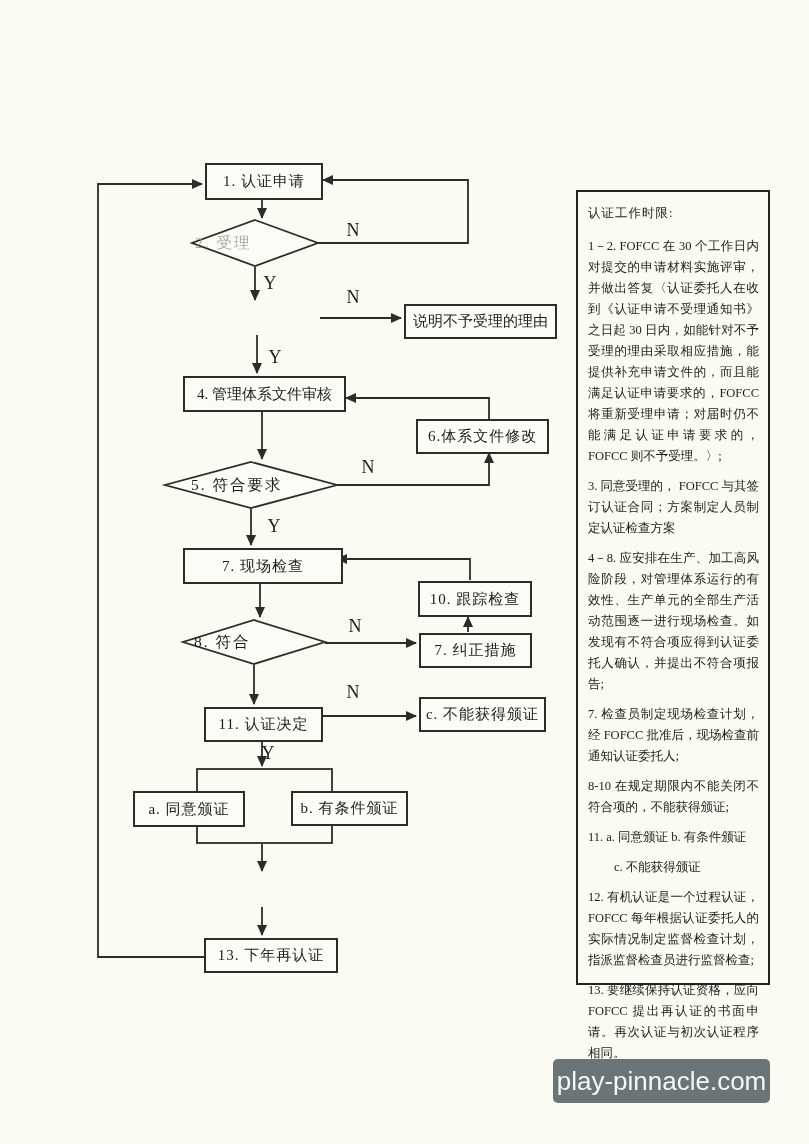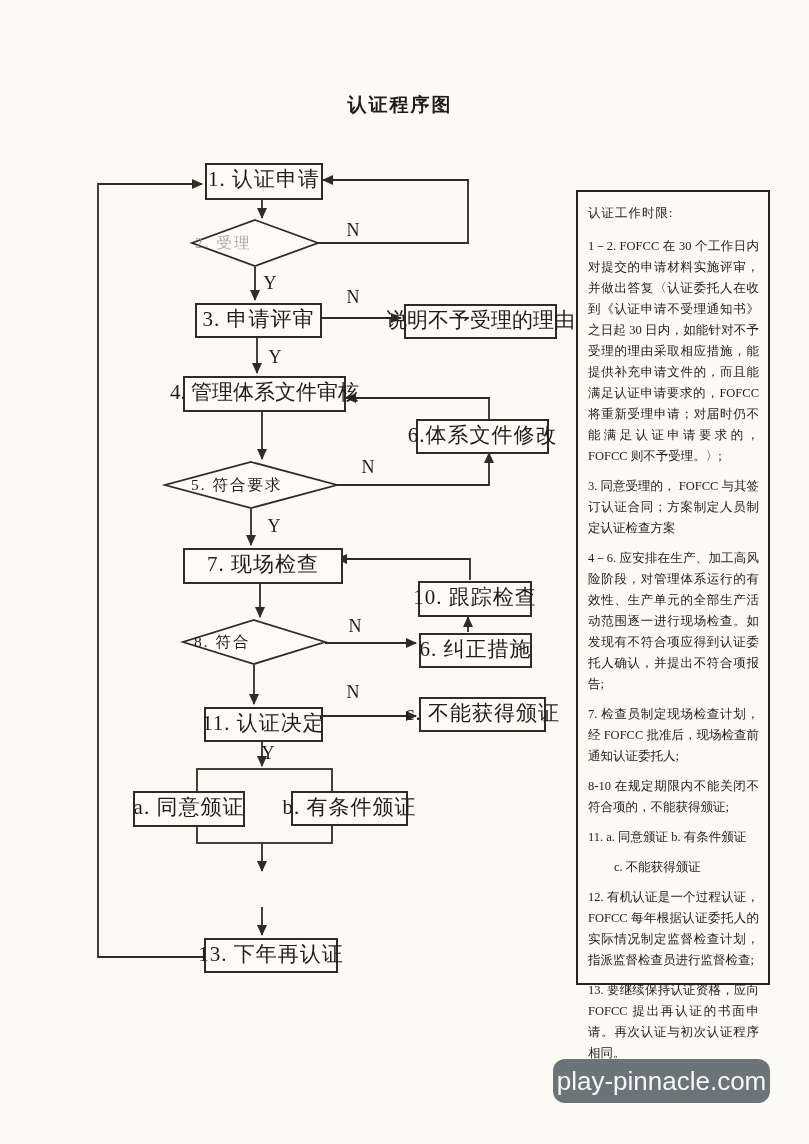--- a/index.html
+++ b/index.html
@@ -2,42 +2,41 @@
 <html><head>
 <meta charset="utf-8">
 <style>
   html,body{margin:0;padding:0;background:#e8e8e2;}
   .canvas{position:relative;width:809px;height:1144px;background:#fbfaf3;overflow:hidden;
           font-family:"Liberation Serif","DejaVu Serif",serif;color:#1f1d1a;}
   .title{position:absolute;left:300px;top:92px;width:200px;text-align:center;
          font-size:19px;font-weight:bold;letter-spacing:2px;}
   svg.wires{position:absolute;left:0;top:0;z-index:1;}
   .node{position:absolute;z-index:2;border:2px solid #2e2c28;background:#fcfbf6;
-        display:flex;align-items:flex-start;justify-content:center;
-        font-size:21px;letter-spacing:1px;white-space:nowrap;}
+        display:flex;align-items:center;justify-content:center;
+        font-size:15px;letter-spacing:1px;white-space:nowrap;}
   .dlabel{position:absolute;z-index:2;display:flex;align-items:center;
           font-size:15.5px;letter-spacing:2px;white-space:nowrap;}
   .faded{color:#979590;opacity:.8;filter:blur(.4px);}
   .elabel{position:absolute;z-index:2;width:26px;text-align:center;font-size:18px;}
   .panel{position:absolute;z-index:2;left:576px;top:190px;width:194px;height:795px;
          border:2px solid #262420;box-sizing:border-box;padding:11px 9px 0 10px;
          font-size:12.5px;line-height:21px;text-align:justify;background:#fbfaf3;}
   .panel p{margin:0 0 9px 0;}
   .panel .ptitle{margin-bottom:12px;letter-spacing:1px;}
   .panel .indent{padding-left:26px;}
   .watermark{position:absolute;z-index:3;left:553px;top:1059px;width:217px;height:44px;
-             background:#6b7577;border-radius:12px;display:flex;align-items:center;justify-content:center;
+             background:#6b7577;border-radius:5px;display:flex;align-items:center;justify-content:center;
              color:#f4f7f7;font-size:26px;font-family:"Liberation Sans","DejaVu Sans",sans-serif;}
 </style>
 </head>
 <body>
 
 <div class="canvas">
 
-  <div class="title">认证程序图</div>
 
   <svg class="wires" width="809" height="1144" viewBox="0 0 809 1144">
     <defs>
       <marker id="arr" markerUnits="userSpaceOnUse" markerWidth="12" markerHeight="10" refX="10" refY="5" orient="auto">
         <path d="M0,0 L11,5 L0,10 Z" fill="#2e2c28"></path>
       </marker>
     </defs>
     <g fill="none" stroke="#2e2c28" stroke-width="1.8">
 
       <polygon points="255,220 318,243 255,266 192,243" fill="#fcfbf6"></polygon>
@@ -67,23 +66,20 @@
       <path d="M262,907 V935" marker-end="url(#arr)"></path>
     </g>
   </svg>
 
   <div class="node" style="left:205px;top:163px;width:114px;height:33px">
       <span>1. 认证申请</span>
     </div>
   <div class="dlabel faded" style="left:195px;top:233px;width:120px;height:20px">
       <span>2. 受理</span>
     </div>
-  <div class="node" style="left:195px;top:303px;width:123px;height:31px">
-      <span>3. 申请评审</span>
-    </div>
   <div class="node" style="left:404px;top:304px;width:149px;height:31px;letter-spacing:0">
       <span>说明不予受理的理由</span>
     </div>
   <div class="node" style="left:183px;top:376px;width:159px;height:32px;letter-spacing:0">
       <span>4. 管理体系文件审核</span>
     </div>
   <div class="node" style="left:416px;top:419px;width:129px;height:31px">
       <span>6.体系文件修改</span>
     </div>
   <div class="dlabel" style="left:191px;top:475px;width:120px;height:20px">
@@ -92,21 +88,21 @@
   <div class="node" style="left:183px;top:548px;width:156px;height:32px">
       <span>7. 现场检查</span>
     </div>
   <div class="node" style="left:418px;top:581px;width:110px;height:32px">
       <span>10. 跟踪检查</span>
     </div>
   <div class="dlabel" style="left:194px;top:632px;width:120px;height:20px">
       <span>8. 符合</span>
     </div>
   <div class="node" style="left:419px;top:633px;width:109px;height:31px">
-      <span>6. 纠正措施</span>
+      <span>7. 纠正措施</span>
     </div>
   <div class="node" style="left:204px;top:707px;width:115px;height:31px">
       <span>11. 认证决定</span>
     </div>
   <div class="node" style="left:419px;top:697px;width:123px;height:31px">
       <span>c. 不能获得颁证</span>
     </div>
   <div class="node" style="left:133px;top:791px;width:108px;height:32px">
       <span>a. 同意颁证</span>
     </div>
@@ -124,21 +120,21 @@
   <div class="elabel" style="left:355px;top:457px">N</div>
   <div class="elabel" style="left:261px;top:516px">Y</div>
   <div class="elabel" style="left:342px;top:616px">N</div>
   <div class="elabel" style="left:340px;top:682px">N</div>
   <div class="elabel" style="left:255px;top:743px">Y</div>
 
   <div class="panel">
     <p class="ptitle">认证工作时限:</p>
     <p>1－2.  FOFCC 在 30 个工作日内对提交的申请材料实施评审，并做出答复〈认证委托人在收到《认证申请不受理通知书》之日起 30 日内，如能针对不予受理的理由采取相应措施，能提供补充申请文件的，而且能满足认证申请要求的，FOFCC 将重新受理申请；对届时仍不能满足认证申请要求的，FOFCC 则不予受理。〉;</p>
     <p>3. 同意受理的，  FOFCC 与其签订认证合同；方案制定人员制定认证检查方案</p>
-    <p>4－6. 应安排在生产、加工高风险阶段，对管理体系运行的有效性、生产单元的全部生产活动范围逐一进行现场检查。如发现有不符合项应得到认证委托人确认，并提出不符合项报告;</p>
+    <p>4－8. 应安排在生产、加工高风险阶段，对管理体系运行的有效性、生产单元的全部生产活动范围逐一进行现场检查。如发现有不符合项应得到认证委托人确认，并提出不符合项报告;</p>
     <p>7.  检查员制定现场检查计划，经 FOFCC 批准后，现场检查前通知认证委托人;</p>
     <p>8-10  在规定期限内不能关闭不符合项的，不能获得颁证;</p>
     <p>11.  a. 同意颁证 b. 有条件颁证</p>
     <p class="indent">c. 不能获得颁证</p>
     <p>12.  有机认证是一个过程认证，FOFCC 每年根据认证委托人的实际情况制定监督检查计划，指派监督检查员进行监督检查;</p>
     <p>13.  要继续保持认证资格，应向 FOFCC 提出再认证的书面申请。再次认证与初次认证程序相同。</p>
   </div>
 
   <div class="watermark">
     <span>play-pinnacle.com</span>

